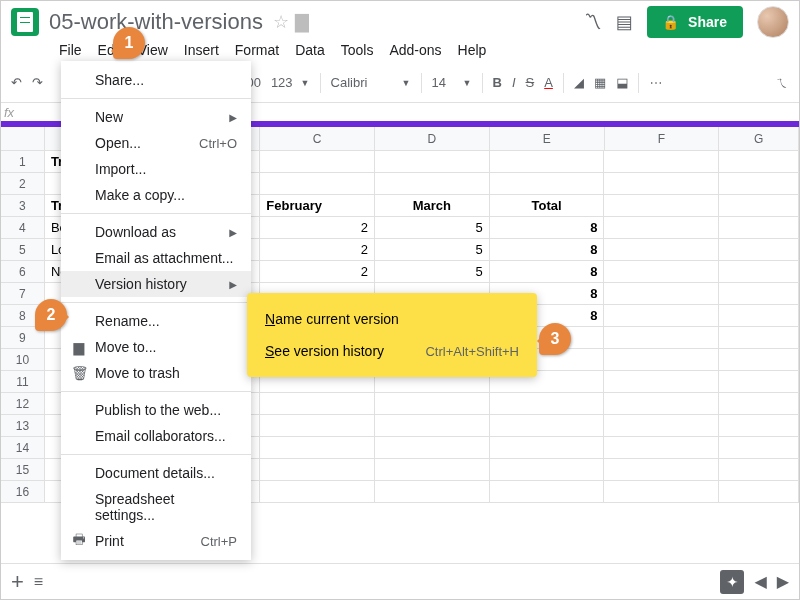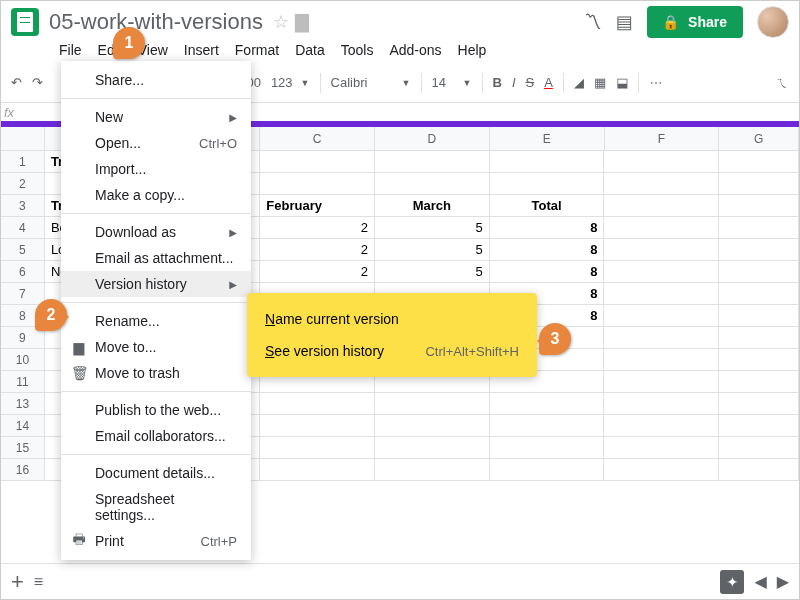--- a/index.html
+++ b/index.html
@@ -266,20 +266,29 @@
     <div class="row">
         <div class="rowhdr">11</div>
         <div class="cell cA"></div>
         <div class="cell cC"></div>
         <div class="cell cD"></div>
         <div class="cell cE"></div>
         <div class="cell cF"></div>
         <div class="cell cG"></div>
       </div>
     <div class="row">
+        <div class="rowhdr">12</div>
+        <div class="cell cA"></div>
+        <div class="cell cC"></div>
+        <div class="cell cD"></div>
+        <div class="cell cE"></div>
+        <div class="cell cF"></div>
+        <div class="cell cG"></div>
+      </div>
+    <div class="row">
         <div class="rowhdr">13</div>
         <div class="cell cA"></div>
         <div class="cell cC"></div>
         <div class="cell cD"></div>
         <div class="cell cE"></div>
         <div class="cell cF"></div>
         <div class="cell cG"></div>
       </div>
     <div class="row">
         <div class="rowhdr">14</div>

